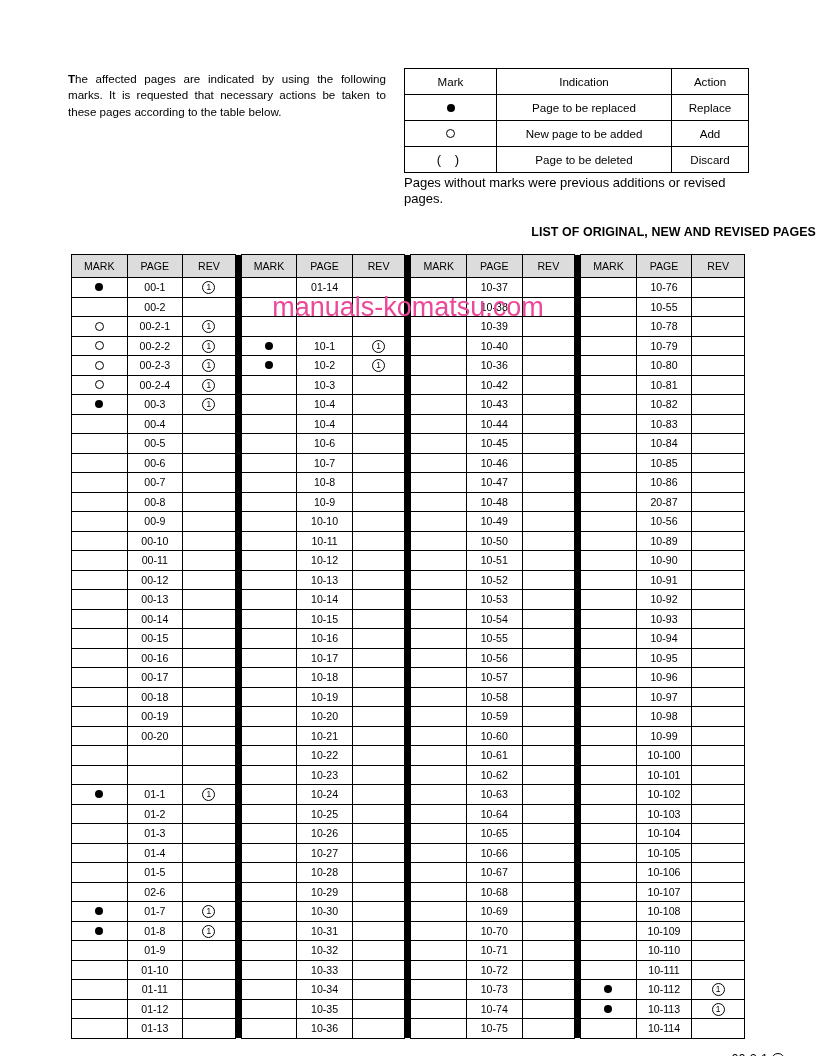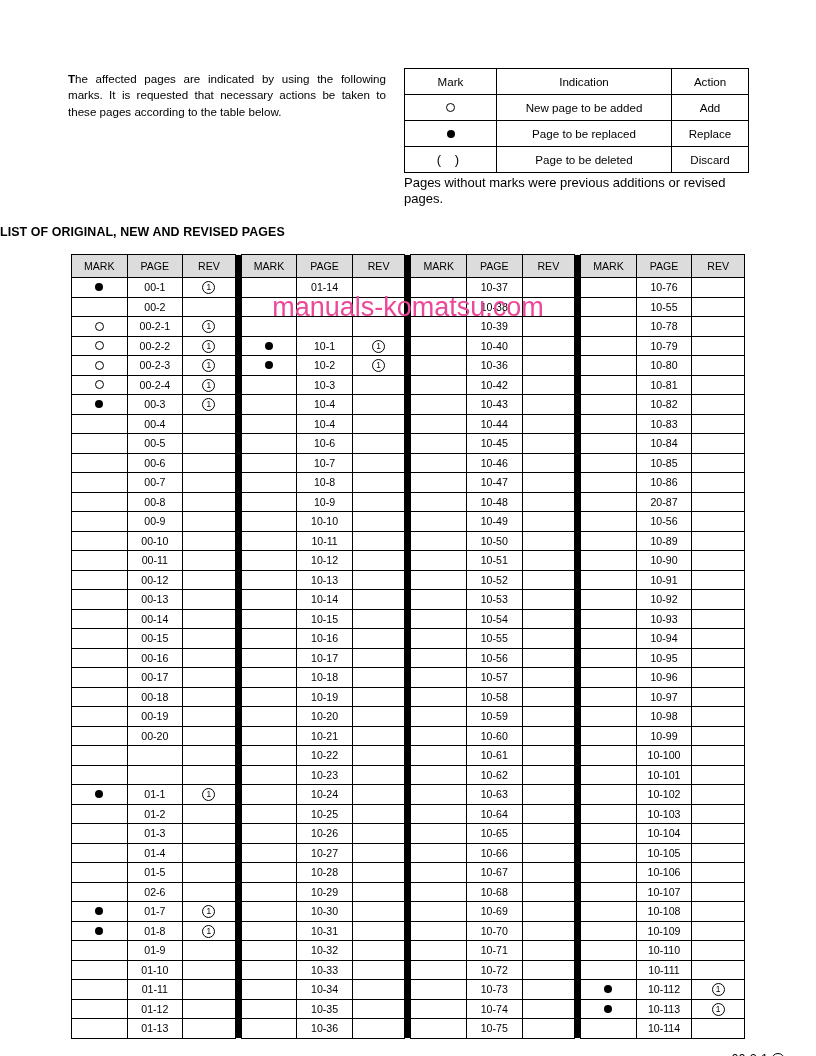--- a/index.html
+++ b/index.html
@@ -95,21 +95,21 @@
     font-size: 13px;
     line-height: 15.5px;
   }
 
   
   .list-title {
     position: absolute;
     left: 0;
     top: 181px;
     width: 816px;
-    text-align: left;
+    text-align: right;
     font-size: 12.4px;
     font-weight: bold;
     letter-spacing: 0.1px;
   }
 
   
   .main-table-wrap {
     position: absolute;
     left: 71px;
     top: 210px;
@@ -226,28 +226,28 @@
           <col class="c-ind">
           <col class="c-act">
       </colgroup>
       <tbody>
         <tr>
           <td>Mark</td>
           <td>Indication</td>
           <td>Action</td>
         </tr>
         <tr>
+          <td><span class="glyph-filled"></span></td>
+          <td>Page to be replaced</td>
+          <td>Replace</td>
+        </tr>
+        <tr>
           <td><span class="glyph-open"></span></td>
           <td>New page to be added</td>
           <td>Add</td>
-        </tr>
-        <tr>
-          <td><span class="glyph-filled"></span></td>
-          <td>Page to be replaced</td>
-          <td>Replace</td>
         </tr>
         <tr>
           <td><span class="glyph-paren">( )</span></td>
           <td>Page to be deleted</td>
           <td>Discard</td>
         </tr>
       </tbody>
     </table>
   </div>
 

